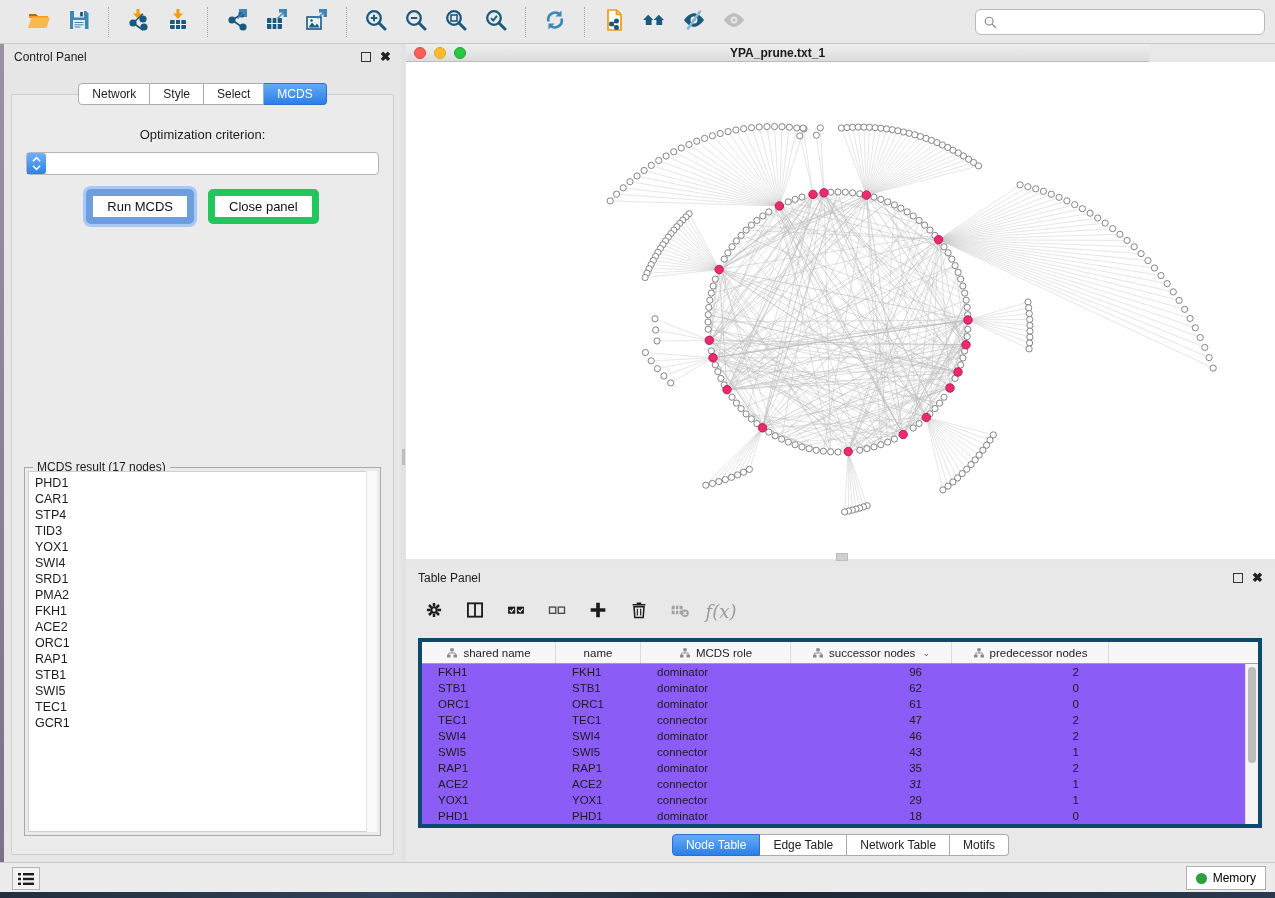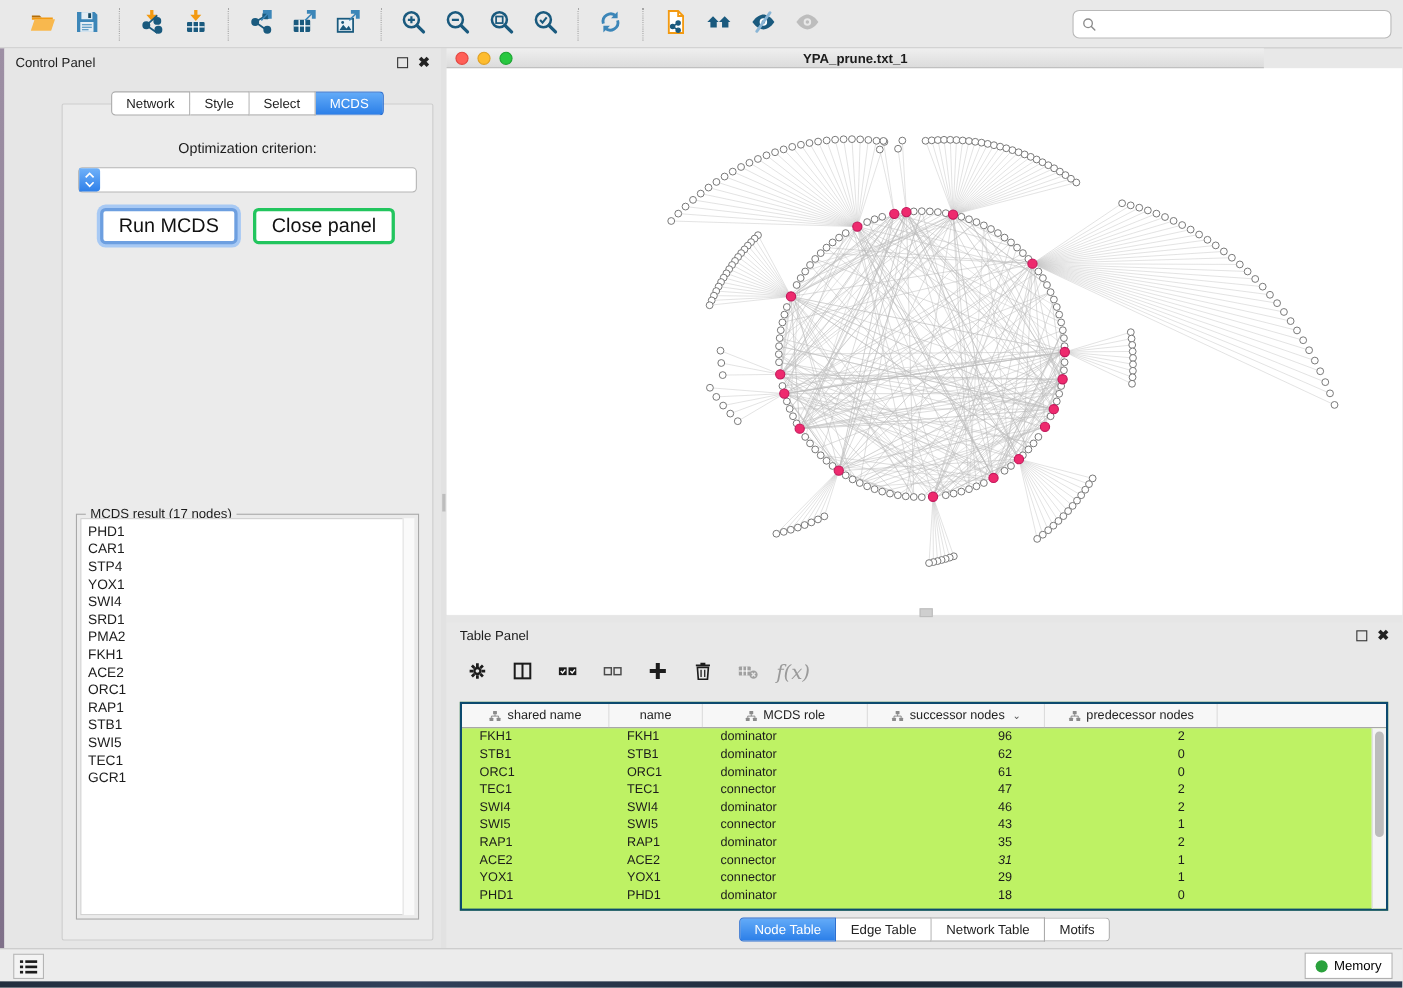--- a/index.html
+++ b/index.html
@@ -21,34 +21,34 @@
   .left-strip { position:absolute; left:0; top:44px; width:4px; height:848px; background:linear-gradient(#9d8fa4,#7e6f88); }
   .wallpaper { position:absolute; left:0; top:892px; width:1275px; height:6px; background:linear-gradient(90deg,#222e3e,#31405a 30%,#1d2836 60%,#2b3950); }
 
   
   .cpanel { position:absolute; left:4px; top:44px; width:397px; height:818px; background:#e6e6e6; }
   .cp-header { height:26px; display:flex; align-items:center; padding:0 10px; }
   .cp-title { font-size:12px; color:#222; }
   .win-icons { margin-left:auto; display:flex; align-items:center; gap:9px; }
   .ic-float { width:10px; height:10px; border:1.5px solid #333; background:transparent; cursor:pointer; }
   .ic-close { font-size:13px; font-weight:bold; color:#222; line-height:10px; cursor:pointer; }
-  .cp-inner { position:absolute; left:7px; right:7px; top:50px; bottom:7px; background:#ebebeb; border:1px solid #cdcdcd; border-radius:2px;margin-left:45px; }
+  .cp-inner { position:absolute; left:7px; right:7px; top:50px; bottom:7px; background:#ebebeb; border:1px solid #cdcdcd; border-radius:2px; }
   .cp-tabs { position:absolute; top:-12px; left:0; right:0; display:flex; justify-content:center; z-index:3; }
   .seg { display:flex; }
   .seg .tab { padding:3px 13px; font-size:12px; background:#fff; border:1px solid #ababab; border-left-width:0; cursor:pointer; color:#222; }
   .seg .tab:first-child { border-left-width:1px; border-radius:4px 0 0 4px; }
   .seg .tab:last-child { border-radius:0 4px 4px 0; }
   .seg .tab.active { background:linear-gradient(#63abf8,#2c7fe8); color:#fff; border-color:#2c6fd0; }
   .opt-label { text-align:center; margin-top:32px; font-size:13px; }
   .combo { margin:10px 14px 0; height:23px; background:#fff; border:1px solid #b5b5b5; border-radius:4px; display:flex; align-items:center; cursor:pointer; position:relative; }
   .combo-text { flex:1; padding-left:9px; font-size:13px; white-space:nowrap; }
   .combo-step { width:19px; height:21px; margin-right:0px; border-radius:0 3px 3px 0; background:linear-gradient(#6fb1f9,#2f80e9); display:flex; flex-direction:column; align-items:center; justify-content:center; gap:1px; }
   .combo-step svg { width:9px; height:7px; }
   .btnrow { display:flex; justify-content:center; gap:14px; margin-top:14px; }
-  .pbtn { font-size:18px; padding:3px 14px; background:#fff; border:3px solid #22c55e; border-radius:5px; cursor:pointer; color:#111; }
+  .pbtn { font-size:13px; padding:3px 14px; background:#fff; border:7px solid #22c55e; border-radius:5px; cursor:pointer; color:#111; }
   .pbtn.focused { box-shadow:0 0 0 3px #a7c9f4; border-color:#6d9fe0; }
   .result-box { position:absolute; left:12px; right:12px; top:372px; bottom:18px; border:1px solid #a9a9a9; }
   .result-title { position:absolute; top:-8px; left:8px; background:#ebebeb; padding:0 4px; font-size:12px; }
   .result-list { position:absolute; inset:3px; background:#fff; border:1px solid #cfcfcf; overflow:hidden; padding:3px 0 0 6px; }
   .result-item { font-size:12.5px; line-height:16px; }
   .result-scroll { position:absolute; top:3px; bottom:3px; right:3px; width:11px; background:#fafafa; border-left:1px solid #e2e2e2; }
 
   
   .vsplit { position:absolute; left:401px; top:44px; width:5px; height:818px; background:#e2e2e2; cursor:col-resize; }
   .vsplit .grip { position:absolute; top:405px; left:1px; width:3px; height:16px; background:#bdbdbd; }
@@ -67,21 +67,21 @@
   .net-canvas { width:869px; height:497px; background:#fff; }
 
   
   .tpanel { position:absolute; left:406px; top:566px; width:869px; height:296px; background:#e8e8e8; }
   .tp-header { height:24px; display:flex; align-items:center; padding:0 12px; }
   .tp-toolbar { display:flex; align-items:center; gap:17px; padding:10px 0 8px 16px; }
   .tp-tool { width:24px; height:22px; border:none; background:transparent; display:flex; align-items:center; justify-content:center; cursor:pointer; }
   .tp-tool svg { width:20px; height:20px; }
   .tp-tool.dis { cursor:default; }
   .fx { font-family:"DejaVu Serif", serif; font-style:italic; font-size:18px; color:#9a9a9a; }
-  .ttable { position:absolute; left:12px; right:13px; top:72px; bottom:34px; background:#bef264; border:2px solid #0c4a6e; }
+  .ttable { position:absolute; left:12px; right:13px; top:72px; bottom:34px; background:#8b5cf6; border:4px solid #0c4a6e; }
   .thead { display:flex; height:22px; background:#f7f7f7; border-bottom:1px solid #9f9f9f; }
   .th { display:flex; align-items:center; justify-content:center; gap:5px; font-size:11.5px; color:#222; border-right:1px solid #dcdcdc; cursor:pointer; }
   .th:last-child { border-right:none; }
   .th svg.tree { width:12px; height:12px; }
   .th .chev { font-size:9px; color:#555; margin-left:2px; }
   .tbody .tr { display:flex; height:16px; align-items:center; font-size:11.5px; cursor:default; }
   .td { padding-left:16px; white-space:nowrap; overflow:hidden; }
   .td.num { text-align:right; padding-right:30px; padding-left:0; }
   .tscroll { position:absolute; right:0; top:22px; bottom:0; width:13px; background:#f4f4f4; border-left:1px solid #ddd; }
   .tscroll .thumb { position:absolute; top:3px; left:2px; width:8px; height:96px; background:#bcbcbc; border-radius:5px; }
@@ -295,20 +295,21 @@
     <div class="btnrow">
       <button class="pbtn focused">Run MCDS</button>
       <button class="pbtn">Close panel</button>
     </div>
     <div class="result-box">
       <span class="result-title">MCDS result (17 nodes)</span>
       <div class="result-list">
           <div class="result-item">PHD1</div>
           <div class="result-item">CAR1</div>
           <div class="result-item">STP4</div>
+          <div class="result-item">TID3</div>
           <div class="result-item">YOX1</div>
           <div class="result-item">SWI4</div>
           <div class="result-item">SRD1</div>
           <div class="result-item">PMA2</div>
           <div class="result-item">FKH1</div>
           <div class="result-item">ACE2</div>
           <div class="result-item">ORC1</div>
           <div class="result-item">RAP1</div>
           <div class="result-item">STB1</div>
           <div class="result-item">SWI5</div>

